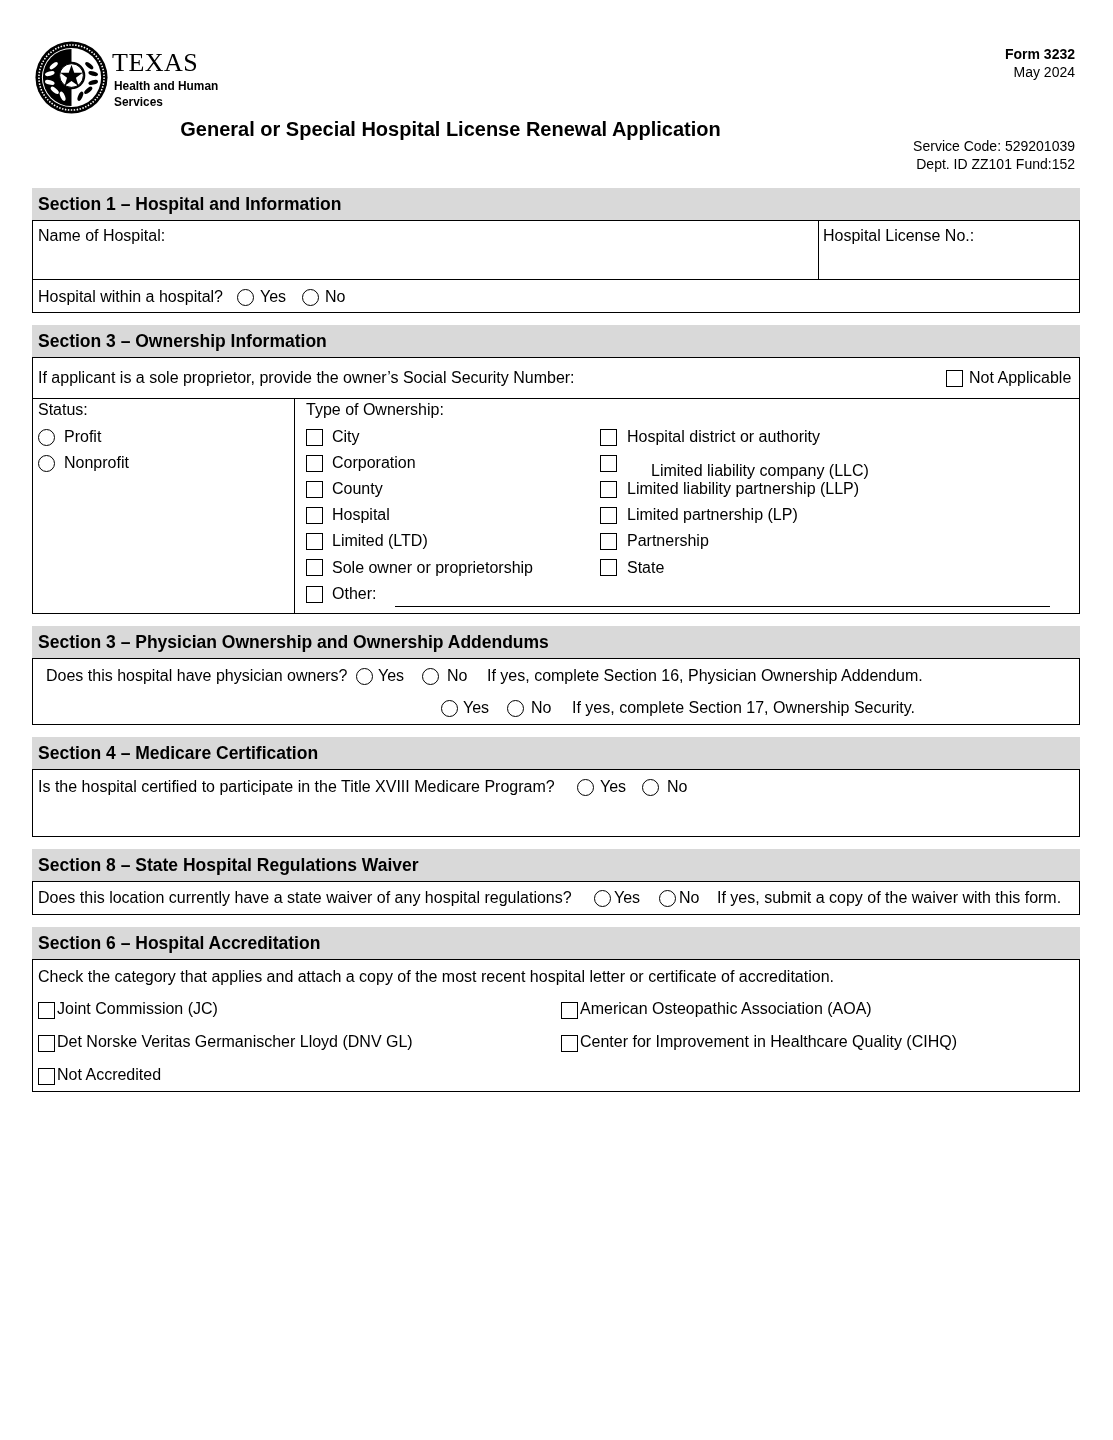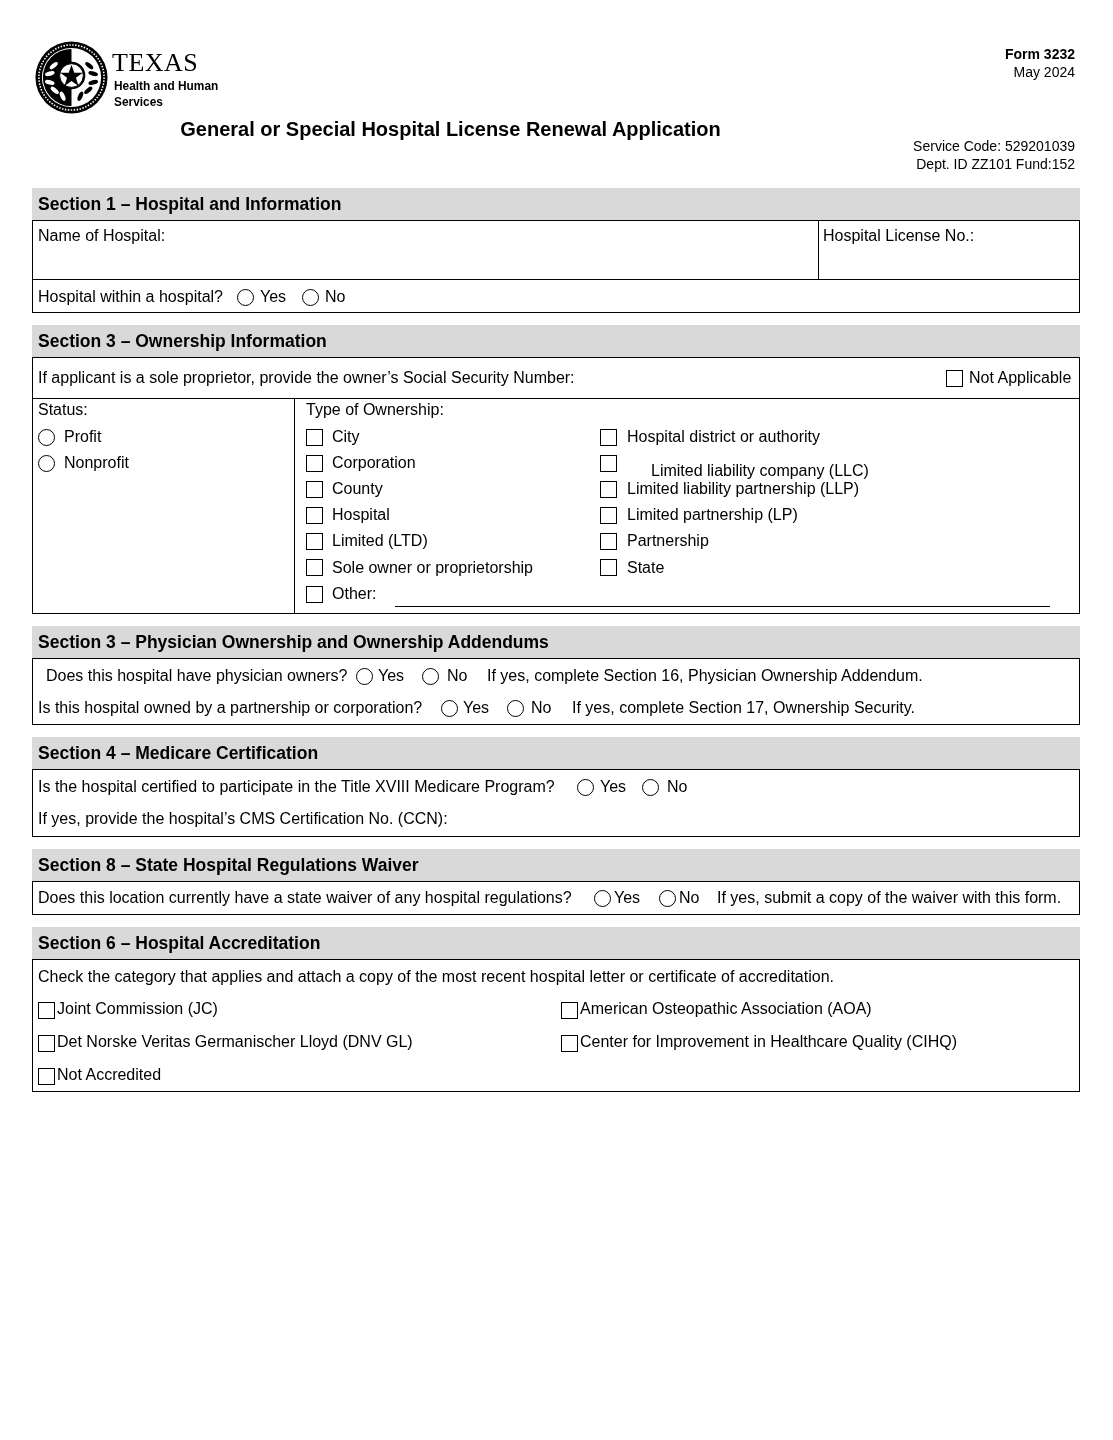--- a/index.html
+++ b/index.html
@@ -135,36 +135,34 @@
 
 <div class="sec-head" style="top:626px;">Section 3 – Physician Ownership and Ownership Addendums</div>
 <div class="box" style="top:658px; height:67px;">
   <div class="txt" style="left:5px; top:8px;margin-left:8px;">Does this hospital have physician owners?</div>
   <span class="radio" style="left:323px; top:9px;"></span>
   <div class="txt" style="left:345px; top:8px;">Yes</div>
   <span class="radio" style="left:389px; top:9px;"></span>
   <div class="txt" style="left:414px; top:8px;">No</div>
   <div class="txt" style="left:454px; top:8px;">If yes, complete Section 16, Physician Ownership Addendum.</div>
 
-  <div class="txt" style="left:5px; top:40px;">Is this hospital owned by a partnership or corporation?</div>
   <span class="radio" style="left:408px; top:41px;"></span>
   <div class="txt" style="left:430px; top:40px;">Yes</div>
   <span class="radio" style="left:474px; top:41px;"></span>
   <div class="txt" style="left:498px; top:40px;">No</div>
   <div class="txt" style="left:539px; top:40px;">If yes, complete Section 17, Ownership Security.</div>
 </div>
 
 <div class="sec-head" style="top:737px;">Section 4 – Medicare Certification</div>
 <div class="box" style="top:769px; height:68px;">
   <div class="txt" style="left:5px; top:8px;">Is the hospital certified to participate in the Title XVIII Medicare Program?</div>
   <span class="radio" style="left:544px; top:9px;"></span>
   <div class="txt" style="left:567px; top:8px;">Yes</div>
   <span class="radio" style="left:609px; top:9px;"></span>
   <div class="txt" style="left:634px; top:8px;">No</div>
-  <div class="txt" style="left:5px; top:40px;">If yes, provide the hospital’s CMS Certification No. (CCN):</div>
   <input class="field" style="left: 430px; top: 37px; width: 600px; height: 24px;" type="text" value="">
 </div>
 
 <div class="sec-head" style="top:849px;">Section 8 – State Hospital Regulations Waiver</div>
 <div class="box" style="top:881px; height:34px;">
   <div class="txt" style="left:5px; top:7px;">Does this location currently have a state waiver of any hospital regulations?</div>
   <span class="radio" style="left:561px; top:8px;"></span>
   <div class="txt" style="left:581px; top:7px;">Yes</div>
   <span class="radio" style="left:626px; top:8px;"></span>
   <div class="txt" style="left:646px; top:7px;">No</div>

